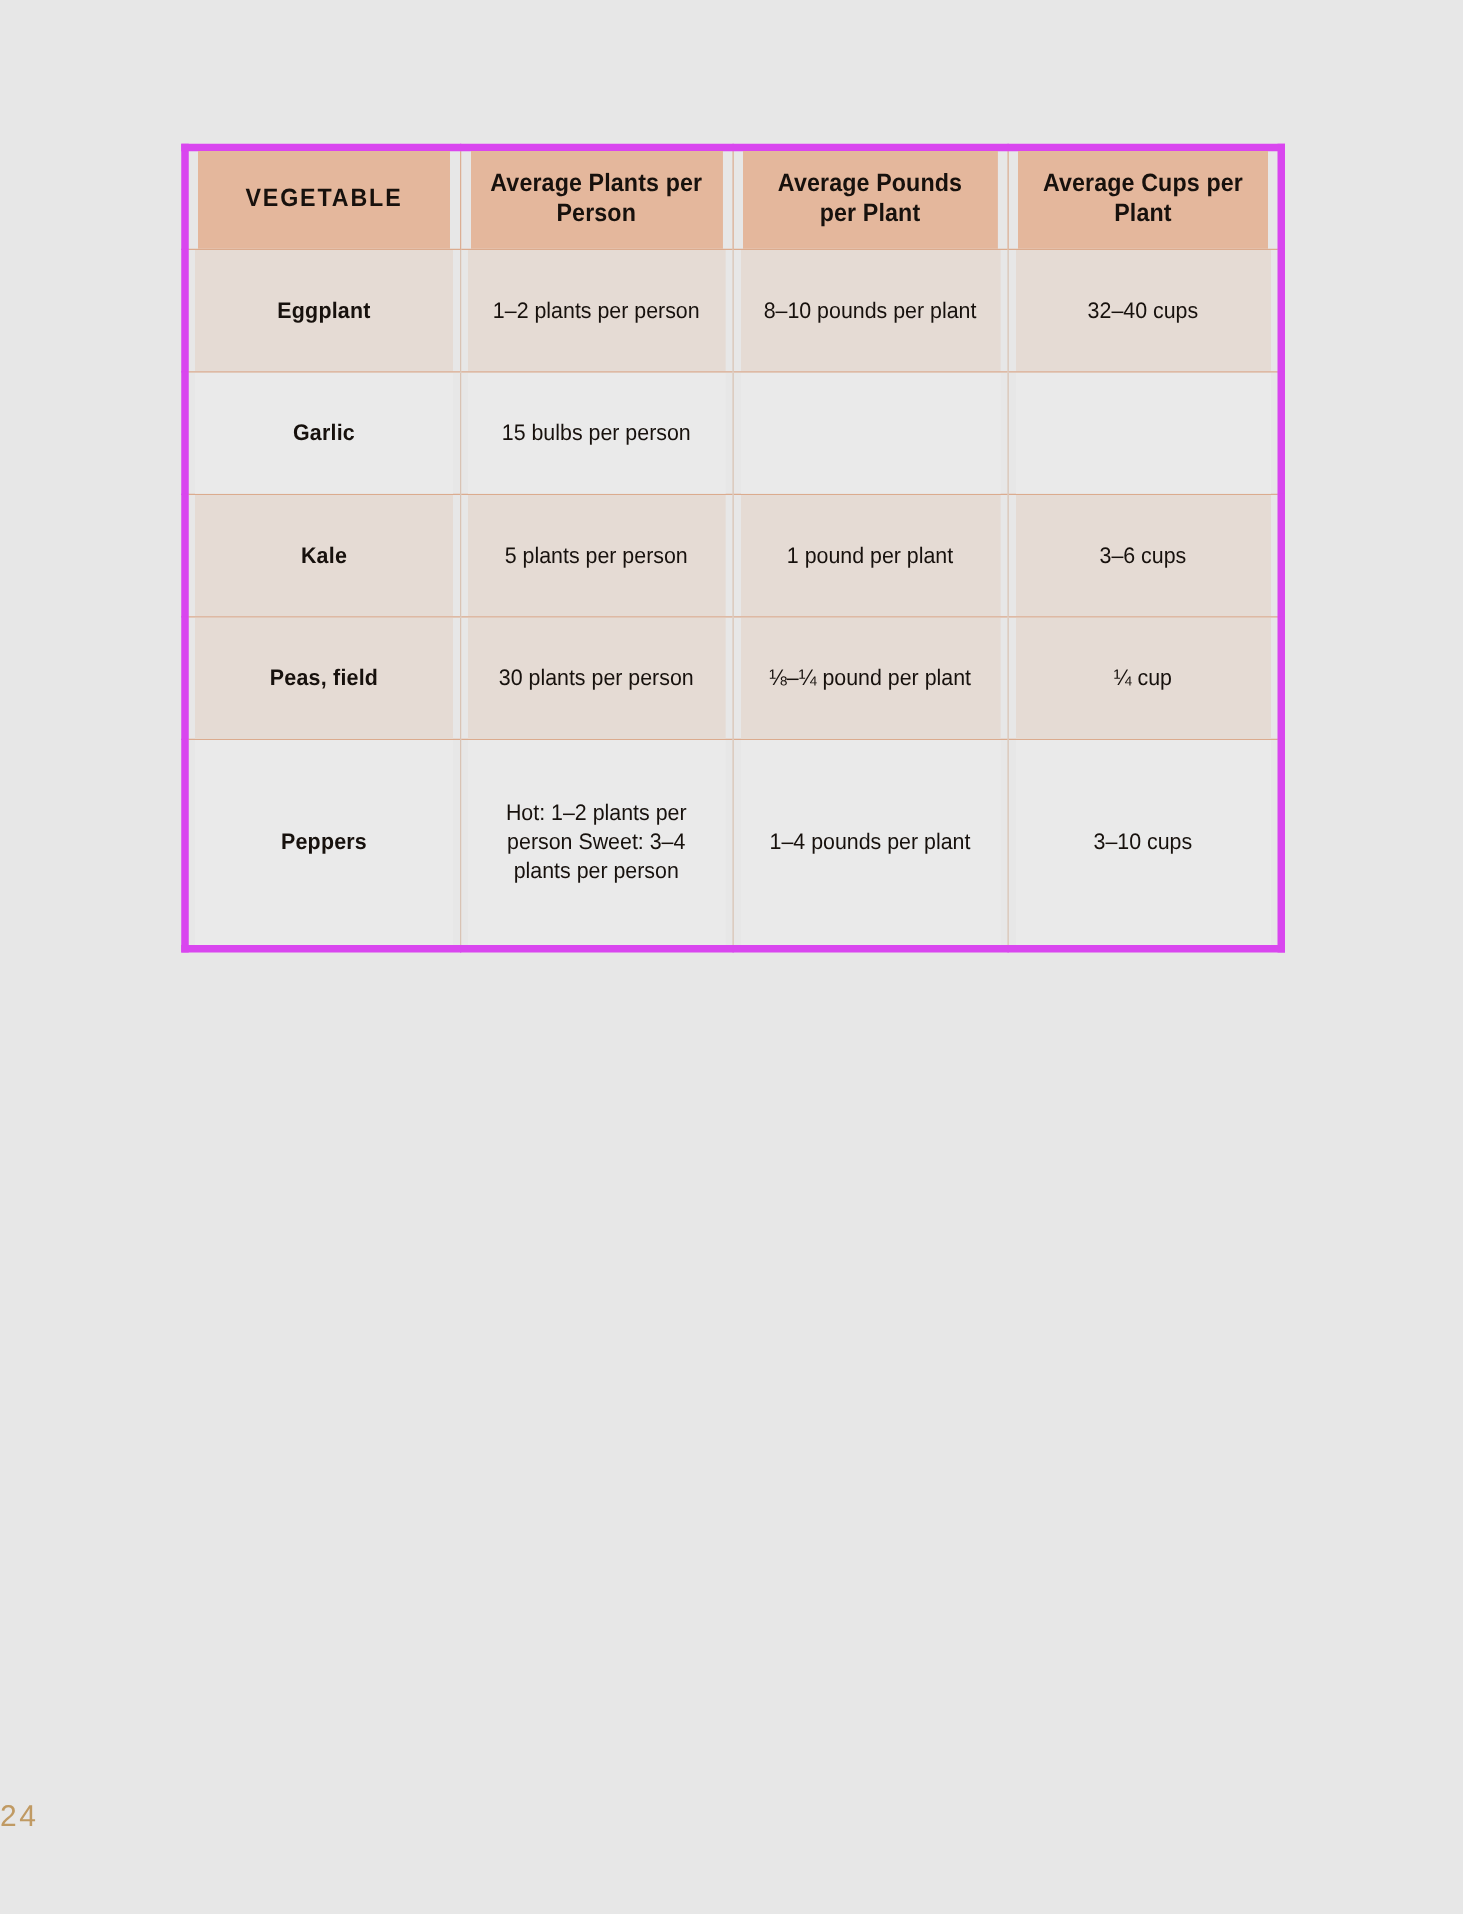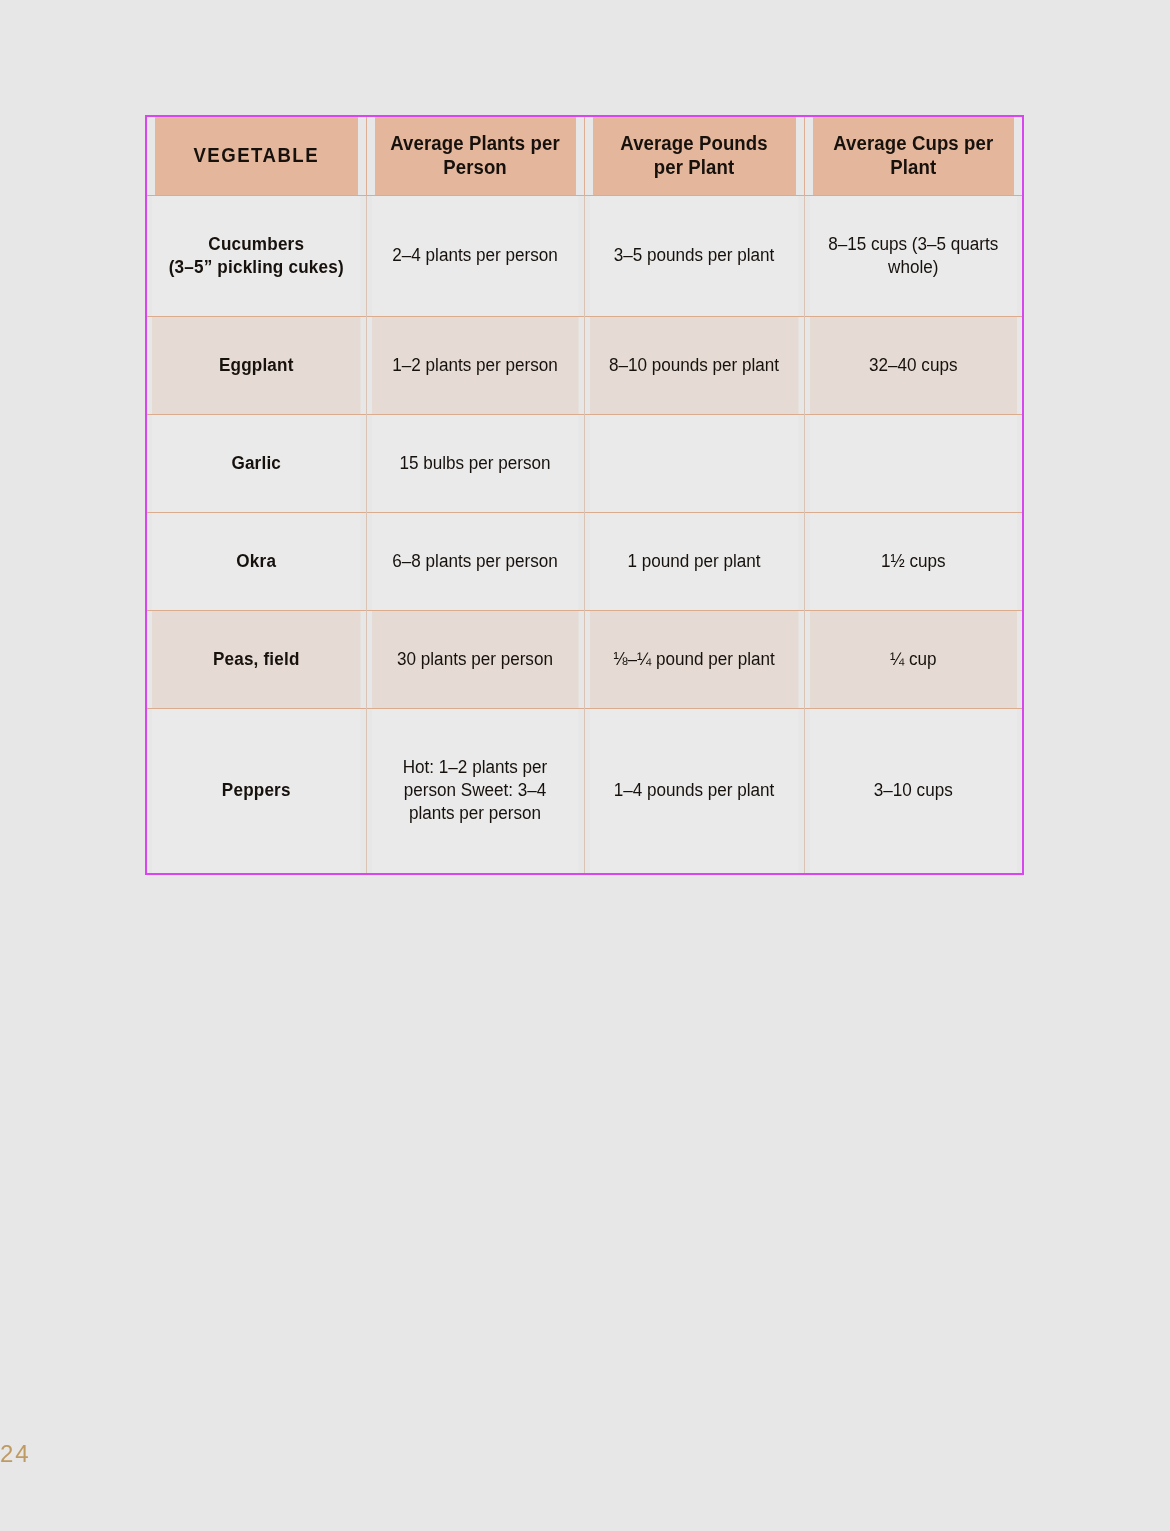--- a/index.html
+++ b/index.html
@@ -27,21 +27,21 @@
     position: absolute;
     left: 145px;
     top: 115px;
     width: 877px;
   }
 
   table.yield-table {
     border-collapse: collapse;
     table-layout: fixed;
     width: 877px;
-    border: 2px solid #d946ef;
+    border: 6px solid #d946ef;
   }
 
   table.yield-table col.c1 { width: 220px; }
   table.yield-table col.c2 { width: 218px; }
   table.yield-table col.c3 { width: 220px; }
   table.yield-table col.c4 { width: 219px; }
 
   thead th {
     background: #e4b79c;
     color: #17110d;
@@ -128,53 +128,44 @@
       <thead>
         <tr>
           <th class="veg">VEGETABLE</th>
           <th>Average Plants per Person</th>
           <th>Average Pounds per Plant</th>
           <th>Average Cups per Plant</th>
         </tr>
       </thead>
       <tbody>
 
-        <tr class="light r-cucumbers">
-          <td class="veg-name">
-            <span>Cucumbers</span>
-            <span class="sub">(3–5” pickling cukes)</span>
-          </td>
-          <td>2–4 plants per person</td>
-          <td>3–5 pounds per plant</td>
-          <td>8–15 cups (3–5 quarts whole)</td>
-        </tr>
 
         <tr class="tint r-eggplant">
           <td class="veg-name">Eggplant</td>
           <td>1–2 plants per person</td>
           <td>8–10 pounds per plant</td>
           <td>32–40 cups</td>
         </tr>
 
         <tr class="light r-garlic">
           <td class="veg-name">Garlic</td>
           <td>15 bulbs per person</td>
           <td></td>
           <td></td>
         </tr>
 
+        <tr class="tint r-kale">
+          <td class="veg-name">Kale</td>
+          <td>5 plants per person</td>
+          <td>1 pound per plant</td>
+          <td>3–6 cups</td>
+        </tr>
 
 
 
-        <tr class="light r-okra">
-          <td class="veg-name">Okra</td>
-          <td>6–8 plants per person</td>
-          <td>1 pound per plant</td>
-          <td>1½ cups</td>
-        </tr>
 
 
 
         <tr class="tint r-peas">
           <td class="veg-name">Peas, field</td>
           <td>30 plants per person</td>
           <td>⅛–¼ pound per plant</td>
           <td>¼ cup</td>
         </tr>
 

